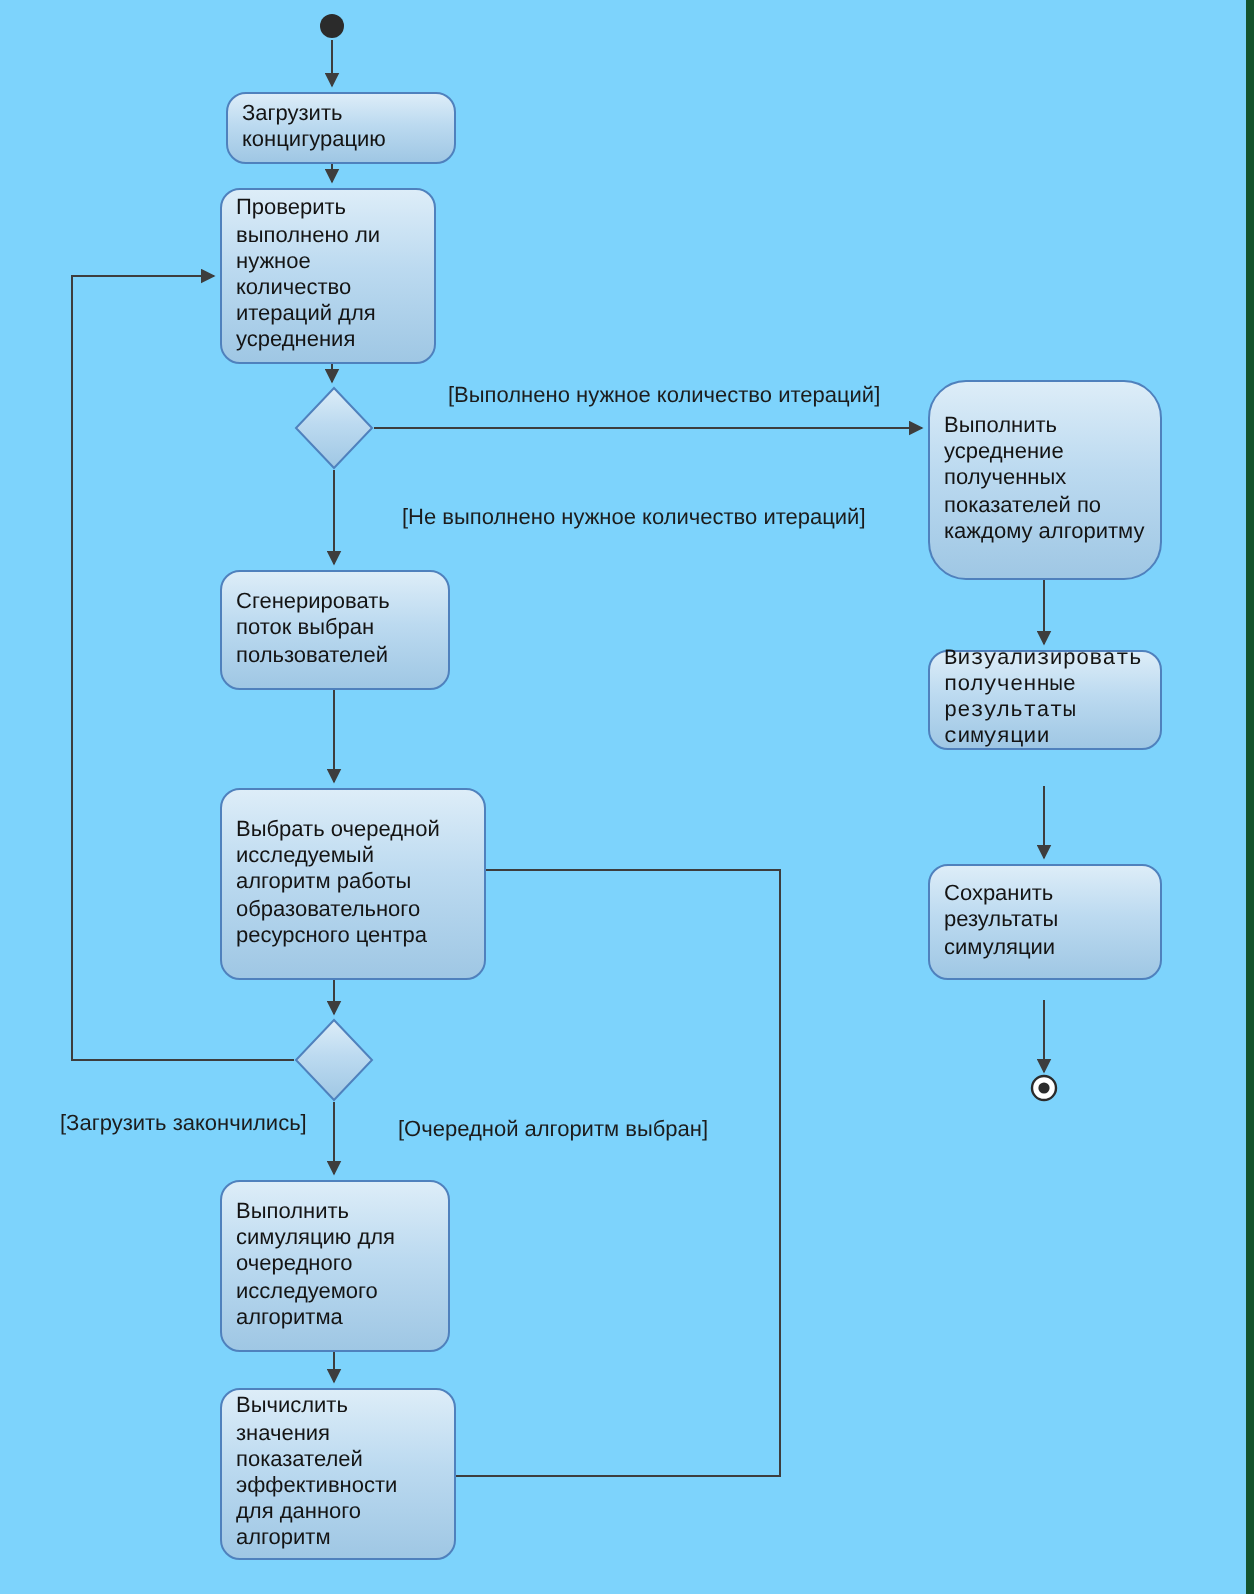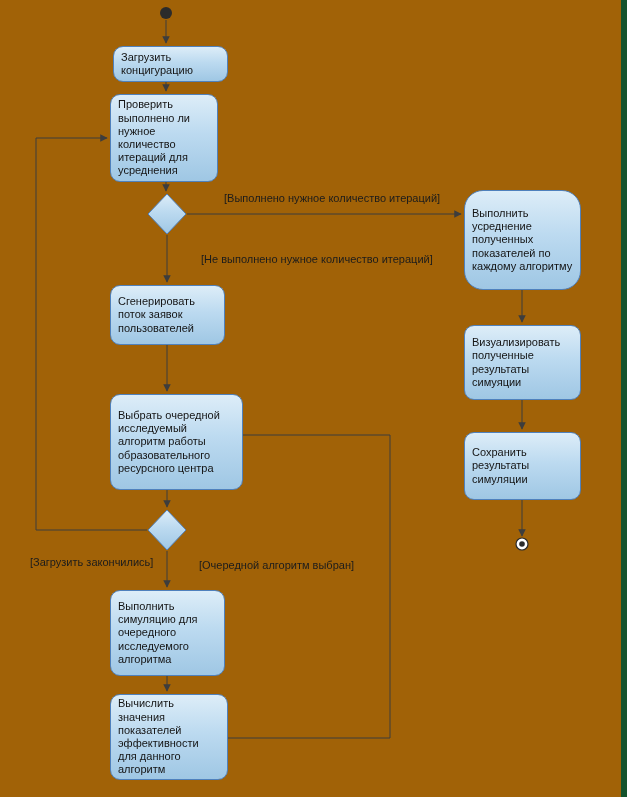--- a/index.html
+++ b/index.html
@@ -1,22 +1,22 @@
 <!DOCTYPE html>
 <html><head>
 <meta charset="utf-8">
 <style>
   html, body { margin: 0; padding: 0; background: #ffffff; }
   .canvas {
     position: relative;
     width: 627px;
     height: 797px;
-    background: #a16207;
+    background: #7dd3fc;
     font-family: "Liberation Sans", sans-serif;
-    border-right: 6px solid #14532d;
+    border-right: 4px solid #14532d;
     box-sizing: border-box;
     overflow: hidden;
   }
   .edges-layer {
     position: absolute;
     left: 0; top: 0;
     width: 627px; height: 797px;
   }
   .node {
     position: absolute;
@@ -84,44 +84,44 @@
 
   <div class="node" style="left:113px; top:46px; width:115px; height:36px;">
     <span>Загрузить концигурацию</span>
   </div>
 
   <div class="node" style="left:110px; top:94px; width:108px; height:88px;">
     <span>Проверить выполнено ли нужное количество итераций для усреднения</span>
   </div>
 
   <div class="node" style="left:110px; top:285px; width:115px; height:60px;">
-    <span>Сгенерировать поток заявок пользователей</span>
+    <span>Сгенерировать поток выбран пользователей</span>
   </div>
 
   <div class="node" style="left:110px; top:394px; width:133px; height:96px;">
     <span>Выбрать очередной исследуемый алгоритм работы образовательного ресурсного центра</span>
   </div>
 
   <div class="node" style="left:110px; top:590px; width:115px; height:86px;">
     <span>Выполнить симуляцию для очередного исследуемого алгоритма</span>
   </div>
 
   <div class="node" style="left:110px; top:694px; width:118px; height:86px;align-items:center;">
     <span>Вычислить значения показателей эффективности для данного алгоритм</span>
   </div>
 
   <div class="node" style="left:464px; top:190px; width:117px; height:100px;border-radius:19px;">
     <span>Выполнить усреднение полученных показателей по каждому алгоритму</span>
   </div>
 
-  <div class="node" style="left:464px; top:325px; width:117px; height:75px;">
+  <div class="node" style="left:464px; top:325px; width:117px; height:50px;font-family:Liberation Mono, monospace;">
     <span>Визуализировать полученные результаты симуяции</span>
   </div>
 
-  <div class="node" style="left:464px; top:432px; width:117px; height:68px;">
+  <div class="node" style="left:464px; top:432px; width:117px; height:58px;">
     <span>Сохранить результаты симуляции</span>
   </div>
 
   <div class="edge-label" style="left:200px; top:192px;">[Выполнено нужное количество итераций]</div>
 
   <div class="edge-label" style="left:177px; top:253px;">[Не выполнено нужное количество итераций]</div>
 
   <div class="edge-label" style="left:6px; top:556px;">[Загрузить закончились]</div>
 
   <div class="edge-label" style="left:175px; top:559px;">[Очередной алгоритм выбран]</div>

